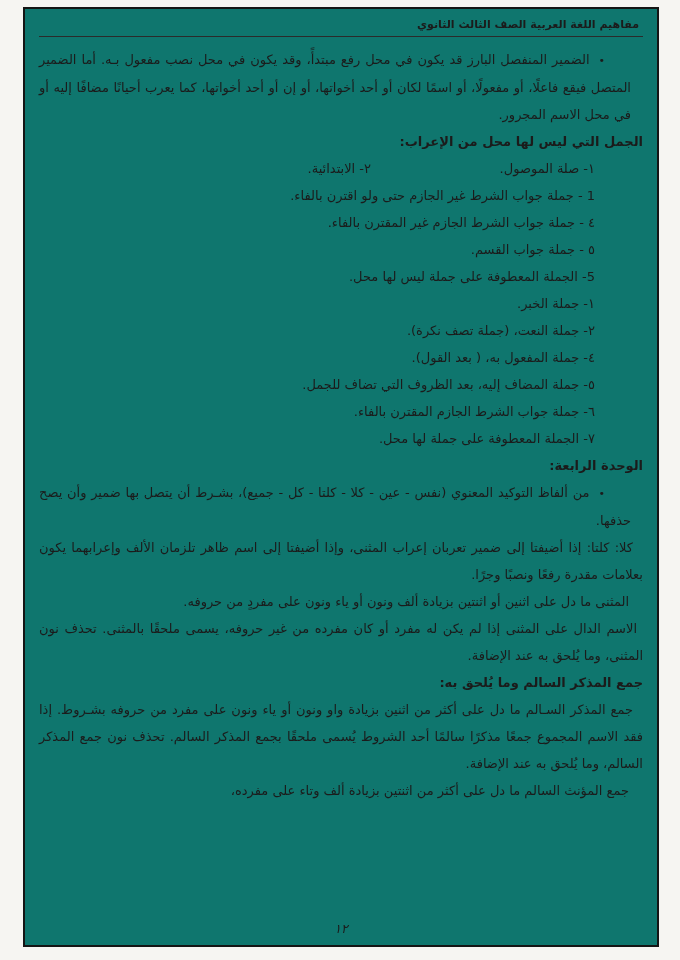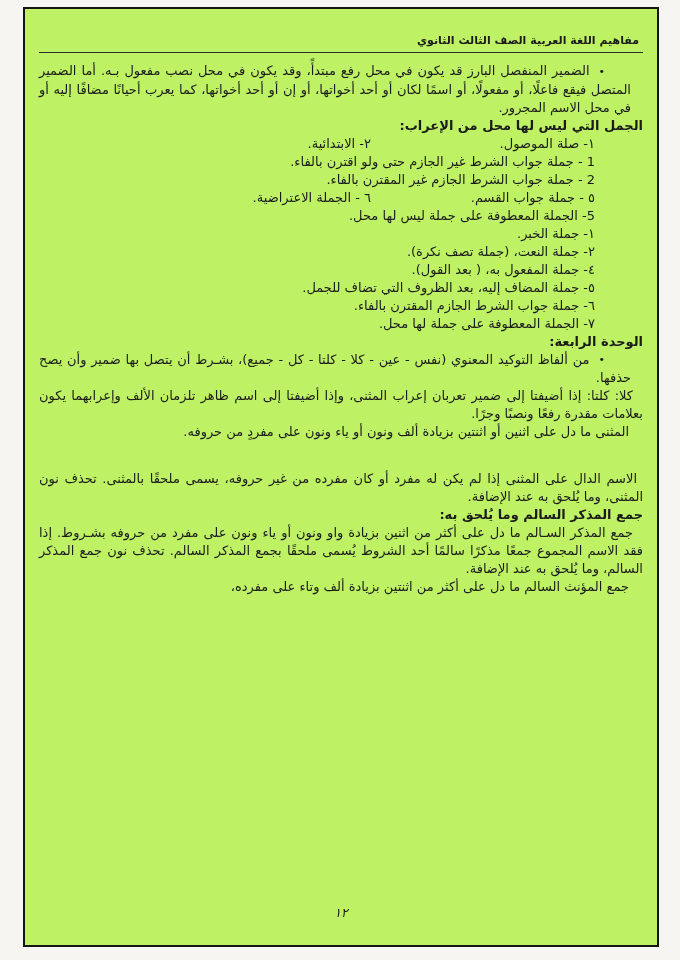--- a/index.html
+++ b/index.html
@@ -7,62 +7,62 @@
   body {
     background: #f6f5f2;
     font-family: "DejaVu Sans", sans-serif;
     color: #1b1b1b;
     position: relative;
     overflow: hidden;
   }
   .page {
     position: absolute;
     top: 7px; left: 23px; right: 21px; bottom: 13px;
-    background: #bef264;
+    background: #0f766e;
     border: 2px solid #151515;
     direction: rtl;
     display: flex;
     flex-direction: column;
-    padding: 16px 14px;
+    padding: 0 14px;
   }
   .page-header {
     padding: 9px 4px 5px;
     border-bottom: 1.5px solid #2b2b2b;
   }
   .page-header .title {
     font-size: 11px;
     font-weight: bold;
     letter-spacing: 0;
   }
   main {
     flex: 1;
     padding-top: 9px;
     font-size: 13px;
-    line-height: 18px;
+    line-height: 27px;
   }
   p, h3, .item {
     text-align: justify;
     text-align-last: right;
     font-size: 13px;
   }
   h3 { font-weight: bold; }
   .bullet-para { padding-right: 12px; text-indent: 26px; }
   .bullet {
     display: inline-block;
     font-size: 11px;
     margin-left: 9px;
     text-indent: 0;
     vertical-align: middle;
   }
   .indent-list { padding-right: 48px; }
   .two-col {
     display: grid;
     grid-template-columns: 224px 1fr;
   }
-  .indent-xs { text-indent: 6px; margin-top: 29px; }
+  .indent-xs { text-indent: 6px; }
   .indent-sm { text-indent: 10px; }
   .indent-md { text-indent: 14px; }
   .page-footer {
     text-align: center;
     padding: 2px 0 9px;
     font-size: 12.5px;
     font-style: italic;
   }
 </style>
 </head>
@@ -78,24 +78,23 @@
 
     <p class="bullet-para"><span class="bullet">•</span><span>الضمير المنفصل البارز قد يكون في محل رفع مبتدأً، وقد يكون في محل نصب مفعول بـه. أما الضمير المتصل فيقع فاعلًا، أو مفعولًا، أو اسمًا لكان أو أحد أخواتها، أو إن أو أحد أخواتها، كما يعرب أحيانًا مضافًا إليه أو في محل الاسم المجرور.</span></p>
 
     <h3>الجمل التي ليس لها محل من الإعراب:</h3>
     <div class="indent-list">
       <div class="two-col">
         <div class="item">١- صلة الموصول.</div>
         <div class="item">٢- الابتدائية.</div>
       </div>
       <div class="item">1 - جملة جواب الشرط غير الجازم حتى ولو اقترن بالفاء.</div>
-      <div class="item">2 - جملة جواب الشرط الجازم غير المقترن بالفاء.</div>
+      <div class="item">٤ - جملة جواب الشرط الجازم غير المقترن بالفاء.</div>
       <div class="two-col">
         <div class="item">٥ - جملة جواب القسم.</div>
-        <div class="item">٦ - الجملة الاعتراضية.</div>
       </div>
       <div class="item">5- الجملة المعطوفة على جملة ليس لها محل.</div>
     </div>
 
     <div class="indent-list">
       <div class="item">١- جملة الخبر.</div>
       <div class="item">٢- جملة النعت، (جملة تصف نكرة).</div>
       <div class="item">٤- جملة المفعول به، ( بعد القول).</div>
       <div class="item">٥- جملة المضاف إليه، بعد الظروف التي تضاف للجمل.</div>
       <div class="item">٦- جملة جواب الشرط الجازم المقترن بالفاء.</div>

